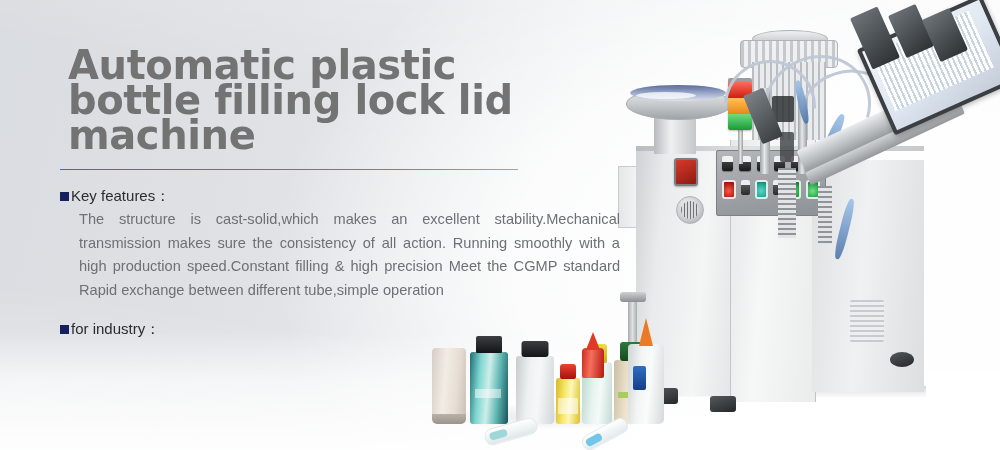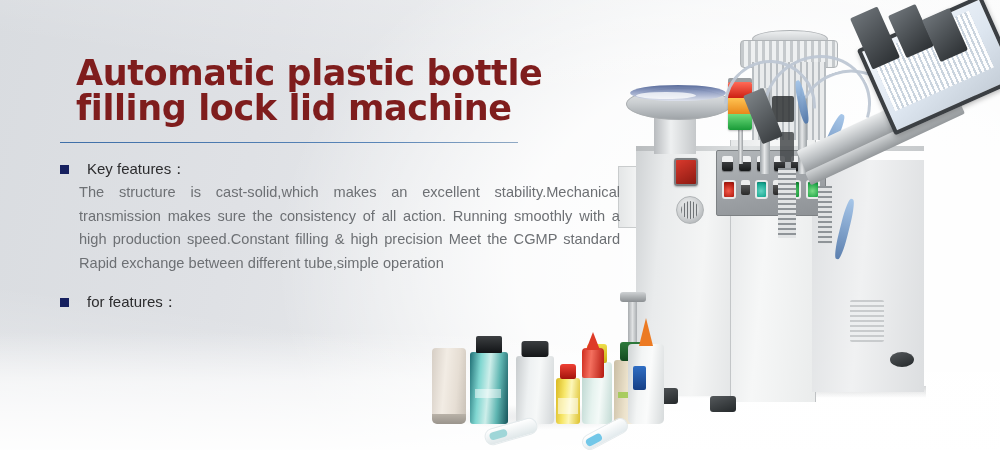--- a/index.html
+++ b/index.html
@@ -18,30 +18,30 @@
   }
   .bg-sheen{position:absolute;left:0;top:0;width:100%;height:100%;
     background:linear-gradient(188deg, rgba(255,255,255,.35) 0%, rgba(255,255,255,0) 30%, rgba(255,255,255,0) 72%, rgba(255,255,255,.5) 100%);}
   .floor{position:absolute;left:0;right:0;bottom:0;height:118px;
     background:linear-gradient(180deg, rgba(255,255,255,0) 0%, rgba(255,255,255,.62) 42%, rgba(255,255,255,.92) 100%);}
 
   
   .copy{position:absolute;left:60px;top:40px;width:560px;}
   .title{
     font-family:"DejaVu Sans","Liberation Sans",sans-serif;
-    font-weight:bold;font-size:35px;line-height:35px;
-    letter-spacing:-.4px;color:#7f1d1d;margin:16px;
+    font-weight:bold;font-size:40px;line-height:35px;
+    letter-spacing:-.4px;color:#737373;margin:8px;
     width:500px;
   }
   .divider{margin-top:16px;width:458px;height:1px;
     background:linear-gradient(90deg,#3f6fa8 0%,#5a86b8 70%,#8fa9c4 100%);}
 
   .sec{margin-top:16px;}
   .sec.second{margin-top:17px;}
-  .head{display:flex;align-items:flex-start;gap:18px;}
+  .head{display:flex;align-items:flex-start;gap:2px;}
   .sq{width:9px;height:9px;background:#16205f;margin-top:6px;flex:0 0 auto;}
   .head-label{font-size:15px;line-height:19px;color:#2c2c2e;}
   .body-txt{
     margin:3px 0 0 19px;width:541px;
     font-size:14.6px;line-height:23.5px;color:#6d7074;
     text-align:justify;text-justify:inter-word;
   }
   .body-txt.short{text-align:left;}
 
   
@@ -369,17 +369,17 @@
       <div class="head">
         <span class="sq"></span>
         <span class="head-label">Key features：</span>
       </div>
       <p class="body-txt">The structure is cast-solid,which makes an excellent stability.Mechanical transmission makes sure the consistency of all action. Running smoothly with a high production speed.Constant filling &amp; high precision Meet the CGMP standard Rapid exchange between different tube,simple operation</p>
     </div>
 
     <div class="sec second">
       <div class="head">
         <span class="sq"></span>
-        <span class="head-label">for features：</span>
+        <span class="head-label">for industry：</span>
       </div>
     </div>
   </div>
 </div>
 
 </body></html>

